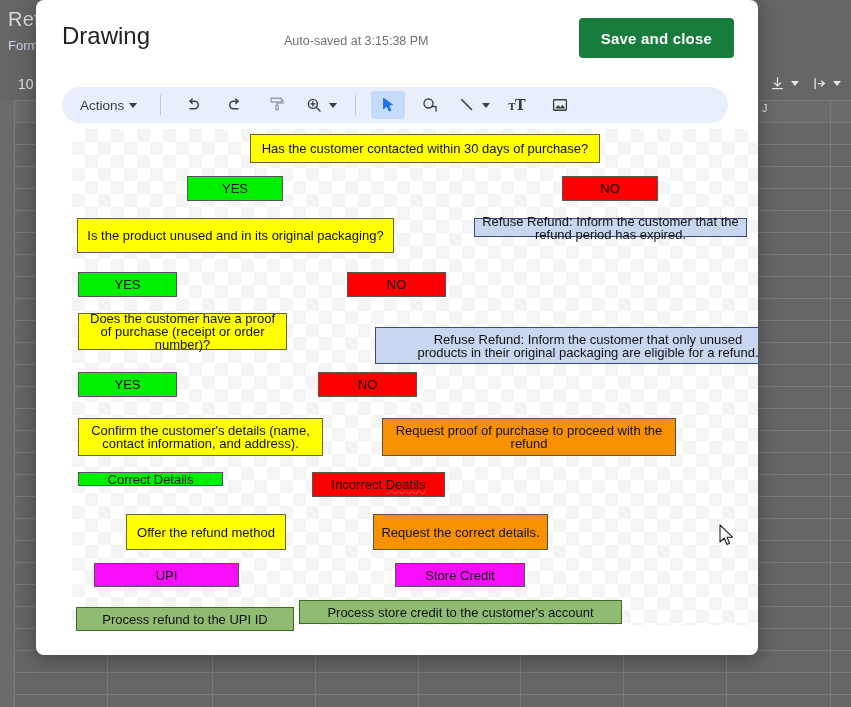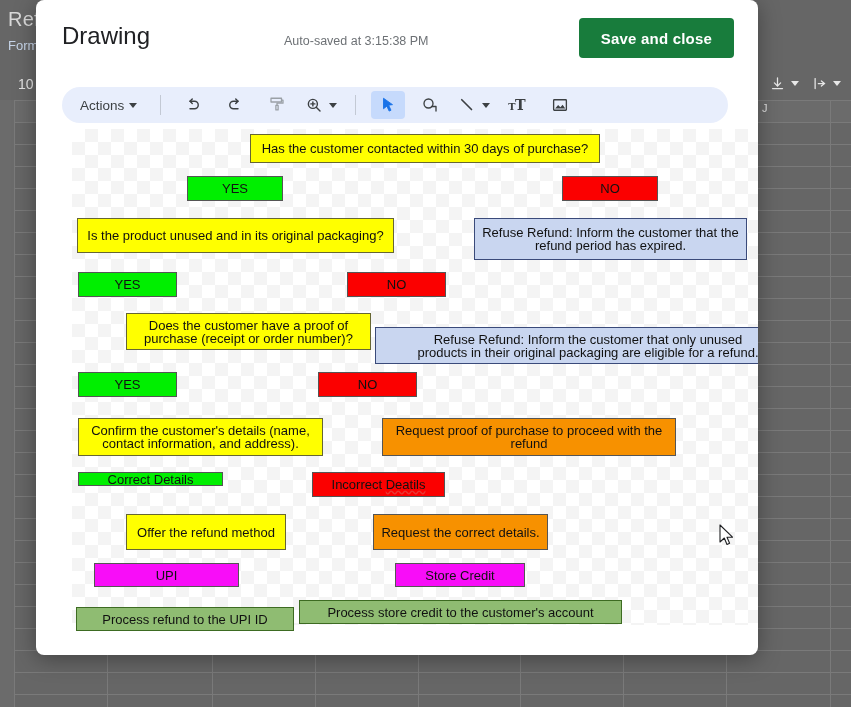--- a/index.html
+++ b/index.html
@@ -269,30 +269,30 @@
       </div>
       <div class="node" style="left: 115px; top: 47px; width: 96px; height: 25px; background: rgb(0, 239, 0); border-color: rgb(85, 85, 85);">
         <span>YES</span>
       </div>
       <div class="node" style="left: 490px; top: 47px; width: 96px; height: 25px; background: rgb(251, 0, 0); border-color: rgb(85, 85, 85);">
         <span>NO</span>
       </div>
       <div class="node" style="left: 5px; top: 89px; width: 317px; height: 35px; background: rgb(255, 255, 0); border-color: rgb(102, 102, 51);">
         <span>Is the product unused and in its original packaging?</span>
       </div>
-      <div class="node" style="left: 402px; top: 89px; width: 273px; height: 42px; background: rgb(201, 214, 240); border-color: rgb(58, 74, 122);">
+      <div class="node" style="left: 402px; top: 89px; width: 273px; height: 19px; background: rgb(201, 214, 240); border-color: rgb(58, 74, 122);">
         <span>Refuse Refund: Inform the customer that the refund period has expired.</span>
       </div>
       <div class="node" style="left: 6px; top: 143px; width: 99px; height: 25px; background: rgb(0, 239, 0); border-color: rgb(85, 85, 85);">
         <span>YES</span>
       </div>
       <div class="node" style="left: 275px; top: 143px; width: 99px; height: 25px; background: rgb(251, 0, 0); border-color: rgb(85, 85, 85);">
         <span>NO</span>
       </div>
-      <div class="node" style="left: 6px; top: 184px; width: 245px; height: 37px; background: rgb(255, 255, 0); border-color: rgb(102, 102, 51); margin-left: 48px;">
+      <div class="node" style="left: 6px; top: 184px; width: 209px; height: 37px; background: rgb(255, 255, 0); border-color: rgb(102, 102, 51);">
         <span>Does the customer have a proof of purchase (receipt or order number)?</span>
       </div>
       <div class="node" style="left: 303px; top: 198px; width: 390px; height: 37px; background: rgb(201, 214, 240); border-color: rgb(58, 74, 122); padding-left: 41px;">
         <span>Refuse Refund: Inform the customer that only unused products in their original packaging are eligible for a refund.</span>
       </div>
       <div class="node" style="left: 6px; top: 243px; width: 99px; height: 25px; background: rgb(0, 239, 0); border-color: rgb(85, 85, 85);">
         <span>YES</span>
       </div>
       <div class="node" style="left: 246px; top: 243px; width: 99px; height: 25px; background: rgb(251, 0, 0); border-color: rgb(85, 85, 85);">
         <span>NO</span>

